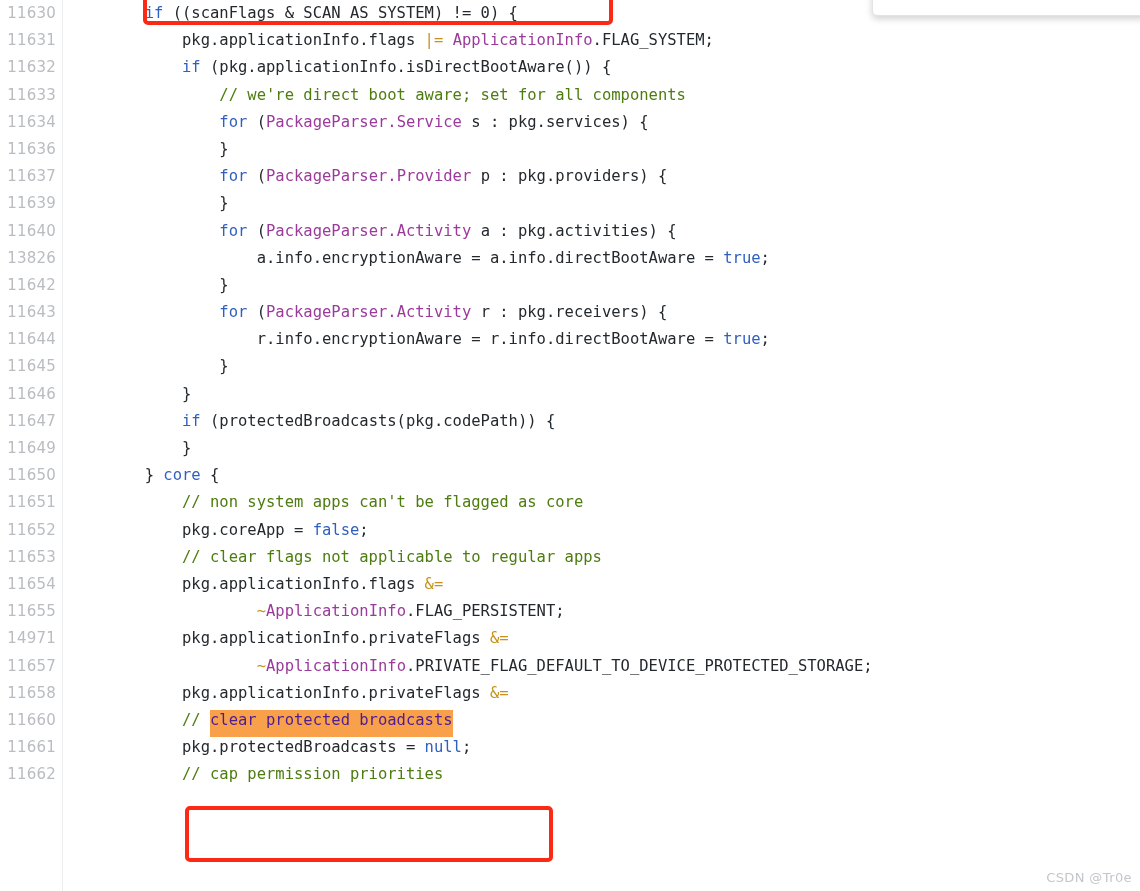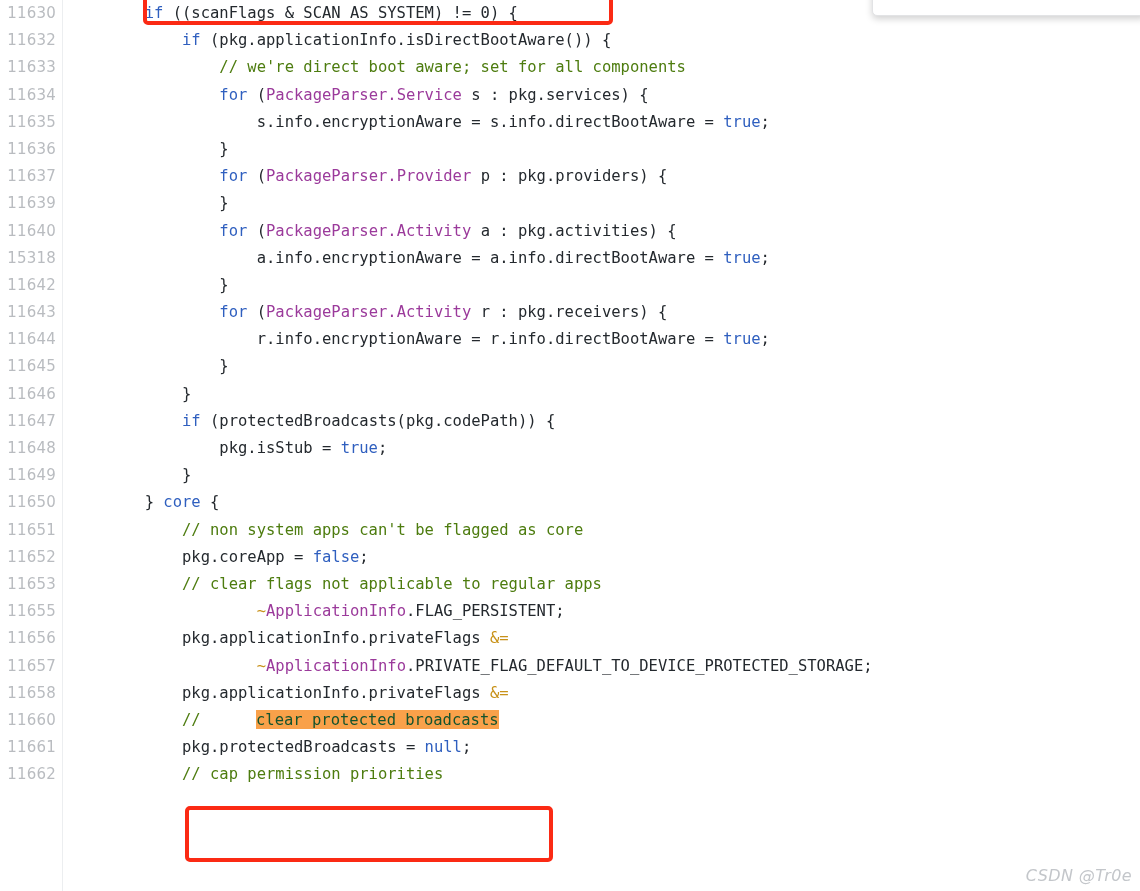--- a/index.html
+++ b/index.html
@@ -95,23 +95,22 @@
   }
   #red-box-bottom {
     left: 185px;
     top: 806px;
     width: 368px;
     height: 56px;
   }
 
   .hl-orange {
     background: #f9a14a;
-    color: #14532d;
-    padding: 1px 0 0 0;
-    margin-left: 46px;
+    color: #4c1d95;
+    padding: 1px 0 8px 0;
   }
 
   
   #floating-panel {
     position: absolute;
     left: 872px;
     top: -60px;
     width: 272px;
     height: 74px;
     background: #ffffff;
@@ -119,60 +118,59 @@
     border-radius: 5px;
     box-shadow: 0 3px 7px rgba(0,0,0,0.18);
   }
 
   
   #watermark {
     position: absolute;
     right: 8px;
     bottom: 6px;
     color: #c3c6ca;
-    font-size: 16px;
+    font-size: 13px;
     font-family: "DejaVu Sans", "Liberation Sans", sans-serif;
     letter-spacing: 0.4px;
     -webkit-user-select: none;
     user-select: none;
-    font-style: italic;
   }
 </style>
 </head>
 <body>
 
 <div id="code-viewer">
 
   <div id="gutter-divider"></div>
 
   <div id="code-lines">
       <div class="code-line"><span class="line-no">11630</span><span class="line-code"><span class="t-plain">        </span><span class="t-kw">if</span><span class="t-plain"> ((scanFlags &amp; SCAN_AS_SYSTEM) != 0) {</span></span></div>
+      <div class="code-line"><span class="line-no">11631</span><span class="line-code"><span class="t-plain">            pkg.applicationInfo.flags </span><span class="t-op">|=</span><span class="t-plain"> </span><span class="t-type">ApplicationInfo</span><span class="t-plain">.FLAG_SYSTEM;</span></span></div>
       <div class="code-line"><span class="line-no">11632</span><span class="line-code"><span class="t-plain">            </span><span class="t-kw">if</span><span class="t-plain"> (pkg.applicationInfo.isDirectBootAware()) {</span></span></div>
       <div class="code-line"><span class="line-no">11633</span><span class="line-code"><span class="t-plain">                </span><span class="t-comment">// we're direct boot aware; set for all components</span></span></div>
       <div class="code-line"><span class="line-no">11634</span><span class="line-code"><span class="t-plain">                </span><span class="t-kw">for</span><span class="t-plain"> (</span><span class="t-type">PackageParser.Service</span><span class="t-plain"> s : pkg.services) {</span></span></div>
-      <div class="code-line"><span class="line-no">11635</span><span class="line-code"><span class="t-plain">                    s.info.encryptionAware = s.info.directBootAware = </span><span class="t-kw">true</span><span class="t-plain">;</span></span></div>
       <div class="code-line"><span class="line-no">11636</span><span class="line-code"><span class="t-plain">                }</span></span></div>
       <div class="code-line"><span class="line-no">11637</span><span class="line-code"><span class="t-plain">                </span><span class="t-kw">for</span><span class="t-plain"> (</span><span class="t-type">PackageParser.Provider</span><span class="t-plain"> p : pkg.providers) {</span></span></div>
       <div class="code-line"><span class="line-no">11639</span><span class="line-code"><span class="t-plain">                }</span></span></div>
       <div class="code-line"><span class="line-no">11640</span><span class="line-code"><span class="t-plain">                </span><span class="t-kw">for</span><span class="t-plain"> (</span><span class="t-type">PackageParser.Activity</span><span class="t-plain"> a : pkg.activities) {</span></span></div>
-      <div class="code-line"><span class="line-no">15318</span><span class="line-code"><span class="t-plain">                    a.info.encryptionAware = a.info.directBootAware = </span><span class="t-kw">true</span><span class="t-plain">;</span></span></div>
+      <div class="code-line"><span class="line-no">13826</span><span class="line-code"><span class="t-plain">                    a.info.encryptionAware = a.info.directBootAware = </span><span class="t-kw">true</span><span class="t-plain">;</span></span></div>
       <div class="code-line"><span class="line-no">11642</span><span class="line-code"><span class="t-plain">                }</span></span></div>
       <div class="code-line"><span class="line-no">11643</span><span class="line-code"><span class="t-plain">                </span><span class="t-kw">for</span><span class="t-plain"> (</span><span class="t-type">PackageParser.Activity</span><span class="t-plain"> r : pkg.receivers) {</span></span></div>
       <div class="code-line"><span class="line-no">11644</span><span class="line-code"><span class="t-plain">                    r.info.encryptionAware = r.info.directBootAware = </span><span class="t-kw">true</span><span class="t-plain">;</span></span></div>
       <div class="code-line"><span class="line-no">11645</span><span class="line-code"><span class="t-plain">                }</span></span></div>
       <div class="code-line"><span class="line-no">11646</span><span class="line-code"><span class="t-plain">            }</span></span></div>
       <div class="code-line"><span class="line-no">11647</span><span class="line-code"><span class="t-plain">            </span><span class="t-kw">if</span><span class="t-plain"> (protectedBroadcasts(pkg.codePath)) {</span></span></div>
-      <div class="code-line"><span class="line-no">11648</span><span class="line-code"><span class="t-plain">                pkg.isStub = </span><span class="t-kw">true</span><span class="t-plain">;</span></span></div>
       <div class="code-line"><span class="line-no">11649</span><span class="line-code"><span class="t-plain">            }</span></span></div>
       <div class="code-line"><span class="line-no">11650</span><span class="line-code"><span class="t-plain">        } </span><span class="t-kw">core</span><span class="t-plain"> {</span></span></div>
       <div class="code-line"><span class="line-no">11651</span><span class="line-code"><span class="t-plain">            </span><span class="t-comment">// non system apps can't be flagged as core</span></span></div>
       <div class="code-line"><span class="line-no">11652</span><span class="line-code"><span class="t-plain">            pkg.coreApp = </span><span class="t-kw">false</span><span class="t-plain">;</span></span></div>
       <div class="code-line"><span class="line-no">11653</span><span class="line-code"><span class="t-plain">            </span><span class="t-comment">// clear flags not applicable to regular apps</span></span></div>
+      <div class="code-line"><span class="line-no">11654</span><span class="line-code"><span class="t-plain">            pkg.applicationInfo.flags </span><span class="t-op">&amp;=</span></span></div>
       <div class="code-line"><span class="line-no">11655</span><span class="line-code"><span class="t-plain">                    </span><span class="t-op">~</span><span class="t-type">ApplicationInfo</span><span class="t-plain">.FLAG_PERSISTENT;</span></span></div>
-      <div class="code-line"><span class="line-no">11656</span><span class="line-code"><span class="t-plain">            pkg.applicationInfo.privateFlags </span><span class="t-op">&amp;=</span></span></div>
+      <div class="code-line"><span class="line-no">14971</span><span class="line-code"><span class="t-plain">            pkg.applicationInfo.privateFlags </span><span class="t-op">&amp;=</span></span></div>
       <div class="code-line"><span class="line-no">11657</span><span class="line-code"><span class="t-plain">                    </span><span class="t-op">~</span><span class="t-type">ApplicationInfo</span><span class="t-plain">.PRIVATE_FLAG_DEFAULT_TO_DEVICE_PROTECTED_STORAGE;</span></span></div>
       <div class="code-line"><span class="line-no">11658</span><span class="line-code"><span class="t-plain">            pkg.applicationInfo.privateFlags </span><span class="t-op">&amp;=</span></span></div>
       <div class="code-line"><span class="line-no">11660</span><span class="line-code"><span class="t-plain">            </span><span class="t-comment">// </span><span class="t-comment hl-orange">clear protected broadcasts</span></span></div>
       <div class="code-line"><span class="line-no">11661</span><span class="line-code"><span class="t-plain">            pkg.protectedBroadcasts = </span><span class="t-kw">null</span><span class="t-plain">;</span></span></div>
       <div class="code-line"><span class="line-no">11662</span><span class="line-code"><span class="t-plain">            </span><span class="t-comment">// cap permission priorities</span></span></div>
     </div>
 
   <div class="red-box" id="red-box-top"></div>
 
   <div class="red-box" id="red-box-bottom"></div>

